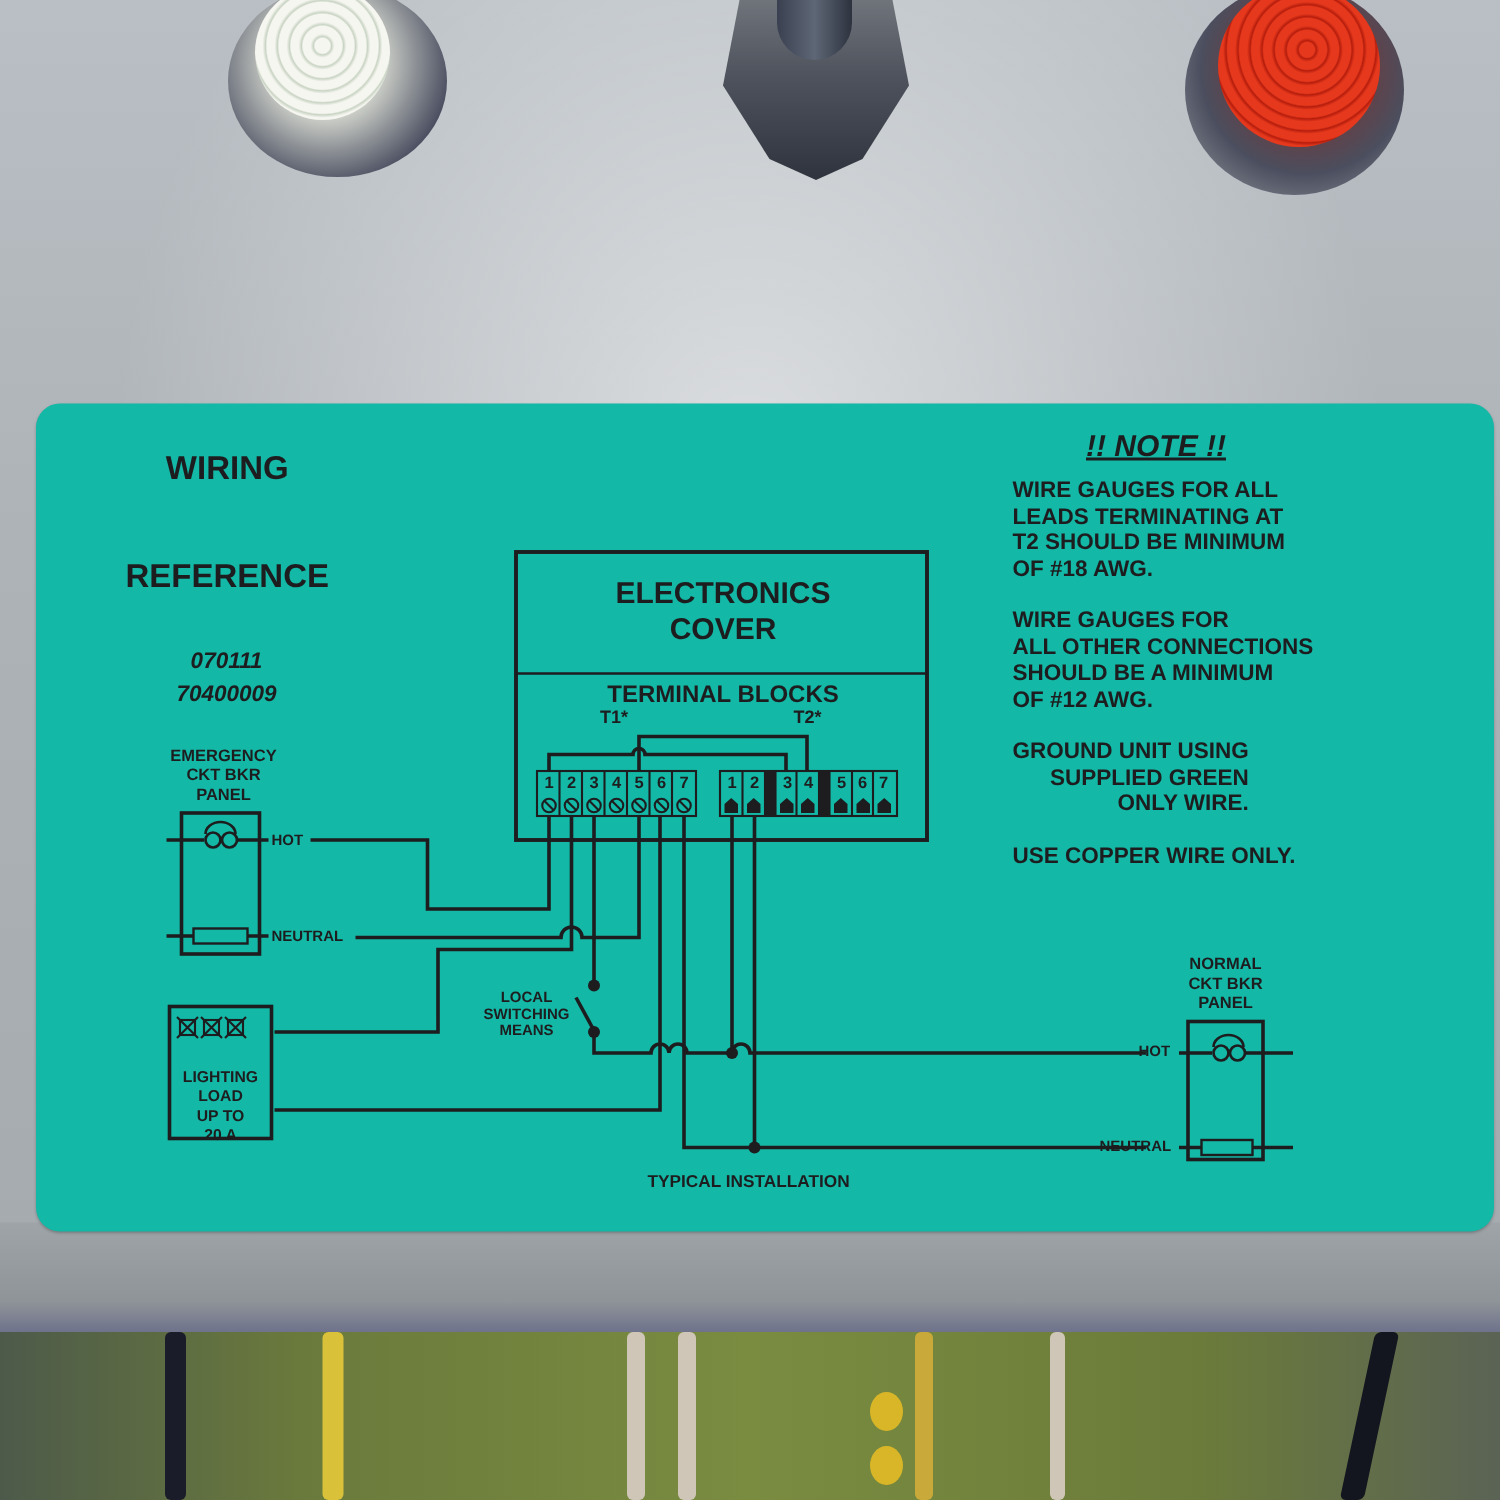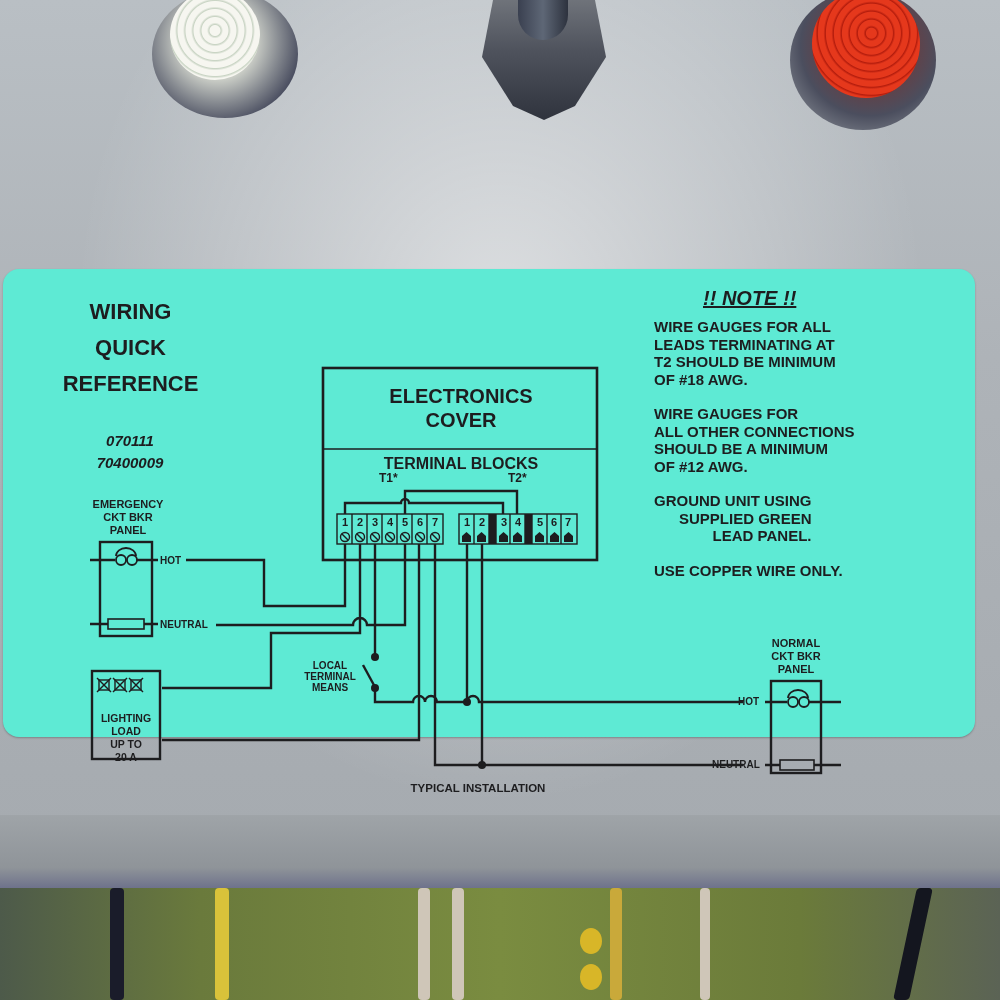--- a/index.html
+++ b/index.html
@@ -44,22 +44,22 @@
   .lamp-red {
     left: 790px; top: -10px; width: 146px; height: 140px;
     background: radial-gradient(circle at 55% 40%, #8a2a20 0%, #4b4e5e 60%, #9aa0a6 100%);
   }
   .lamp-red .lens {
     position: absolute; left: 22px; top: 0; width: 108px; height: 108px; border-radius: 50%;
     background: repeating-radial-gradient(circle at 55% 40%, #e5381c 0px, #e5381c 5px, #b51d0d 6px, #e5381c 8px);
   }
 
   .label {
-    position: absolute; left: 3px; top: 269px; width: 972px; height: 468px;
-    background: #5eead4; border-radius: 16px;
+    position: absolute; left: 24px; top: 269px; width: 972px; height: 552px;
+    background: #14b8a6; border-radius: 16px;
     box-shadow: 0 1px 2px rgba(0,0,0,0.25);
   }
   .txt { position: absolute; color: #1d1d1f; font-weight: bold; text-align: center; }
   .title-line { font-size: 22px; line-height: 36px; left: 40px; width: 175px; }
   .code-line { font-size: 15px; line-height: 22px; left: 72px; width: 110px; font-style: italic; }
   .note-title { left: 700px; top: 18px; font-size: 20px; font-style: italic; text-decoration: underline; }
   .note-block { position: absolute; left: 651px; font-size: 15px; font-weight: bold; line-height: 17.5px; color: #1d1d1f; text-align: left; }
   .note-block div { white-space: nowrap; }
   .small { font-size: 11px; line-height: 13px; }
 
@@ -89,42 +89,41 @@
   <div class="wire" style="left:700px;width:10px;background:#cfc6b8;"></div>
   <div class="wire" style="left:110px;width:14px;background:#1a1c2a;"></div>
   <div class="wire" style="left:905px;width:16px;background:#14161f;transform:skewX(-12deg);"></div>
   <div style="position:absolute;left:580px;top:40px;width:22px;height:26px;border-radius:50%;background:#d8b628;"></div>
   <div style="position:absolute;left:580px;top:76px;width:22px;height:26px;border-radius:50%;background:#d8b628;"></div>
 </div>
 
 <div class="label">
 
   <div class="txt title-line" style="top:25px;">WIRING</div>
-  <div class="txt title-line" style="top:61px;">QUICK</div>
   <div class="txt title-line" style="top:97px;">REFERENCE</div>
   <div class="txt code-line" style="top:161px;">070111</div>
   <div class="txt code-line" style="top:183px;">70400009</div>
 
   <div class="txt note-title">!! NOTE !!</div>
   <div class="note-block" style="top:49px;">
     <div>WIRE  GAUGES FOR ALL</div>
     <div>LEADS TERMINATING AT</div>
     <div>T2 SHOULD BE MINIMUM</div>
     <div>OF #18 AWG.</div>
   </div>
   <div class="note-block" style="top:136px;">
     <div>WIRE GAUGES FOR</div>
     <div>ALL OTHER CONNECTIONS</div>
     <div>SHOULD BE A MINIMUM</div>
     <div>OF #12 AWG.</div>
   </div>
   <div class="note-block" style="top:223px;text-align:right;">
     <div>GROUND UNIT USING</div>
     <div>SUPPLIED GREEN</div>
-    <div>LEAD PANEL.</div>
+    <div>ONLY WIRE.</div>
   </div>
   <div class="note-block" style="top:293px;">
     <div>USE COPPER WIRE ONLY.</div>
   </div>
 
   <div class="txt" style="left:320px;top:115px;width:276px;font-size:20px;line-height:24px;">
     <div>ELECTRONICS</div>
     <div>COVER</div>
   </div>
   <div class="txt" style="left:320px;top:186px;width:276px;font-size:16px;">TERMINAL BLOCKS</div>
@@ -149,21 +148,21 @@
 
   <div class="txt" style="left:89px;top:428px;width:68px;font-size:10.5px;line-height:13px;margin-top:15px;">
     <div>LIGHTING</div>
     <div>LOAD</div>
     <div>UP TO</div>
     <div>20 A</div>
   </div>
 
   <div class="txt" style="left:290px;top:391px;width:74px;font-size:10px;line-height:11px;">
     <div>LOCAL</div>
-    <div>TERMINAL</div>
+    <div>SWITCHING</div>
     <div>MEANS</div>
   </div>
 
   <div class="txt" style="left:390px;top:513px;width:170px;font-size:11.5px;">TYPICAL INSTALLATION</div>
 
   <div class="txt" style="left:336px;top:247px;width:12px;font-size:11px;">1</div>
   <div class="txt" style="left:351px;top:247px;width:12px;font-size:11px;">2</div>
   <div class="txt" style="left:366px;top:247px;width:12px;font-size:11px;">3</div>
   <div class="txt" style="left:381px;top:247px;width:12px;font-size:11px;">4</div>
   <div class="txt" style="left:396px;top:247px;width:12px;font-size:11px;">5</div>

